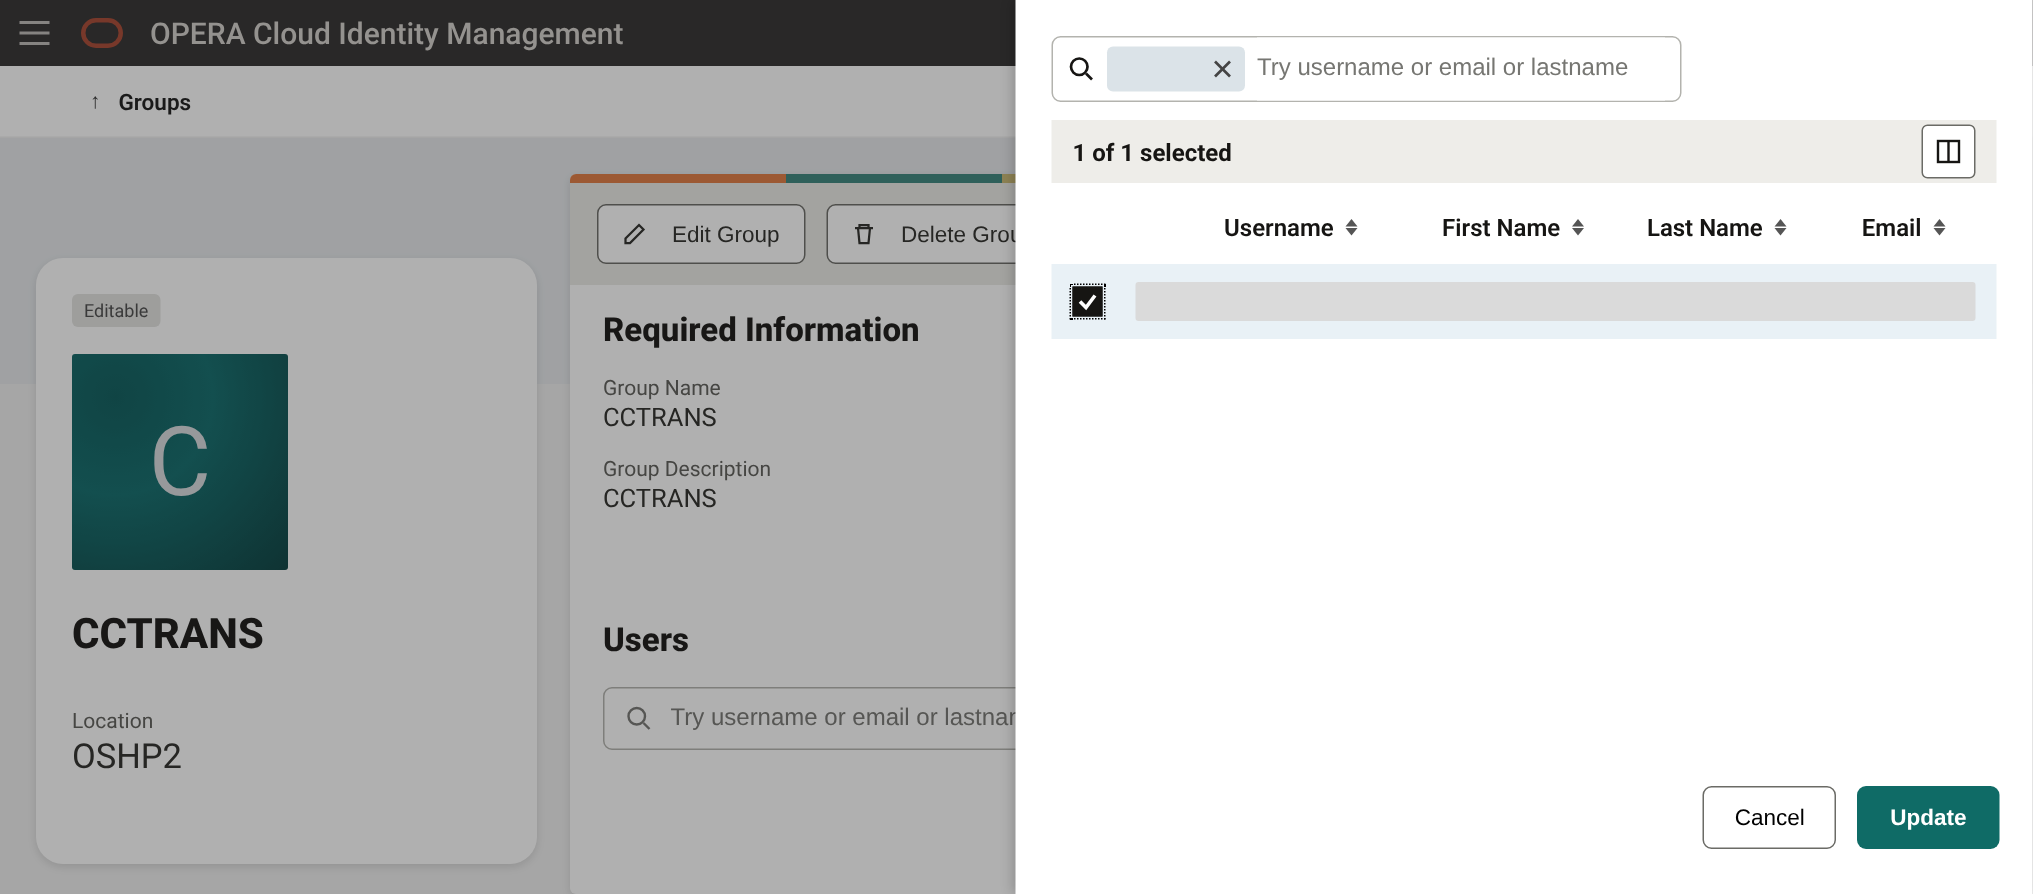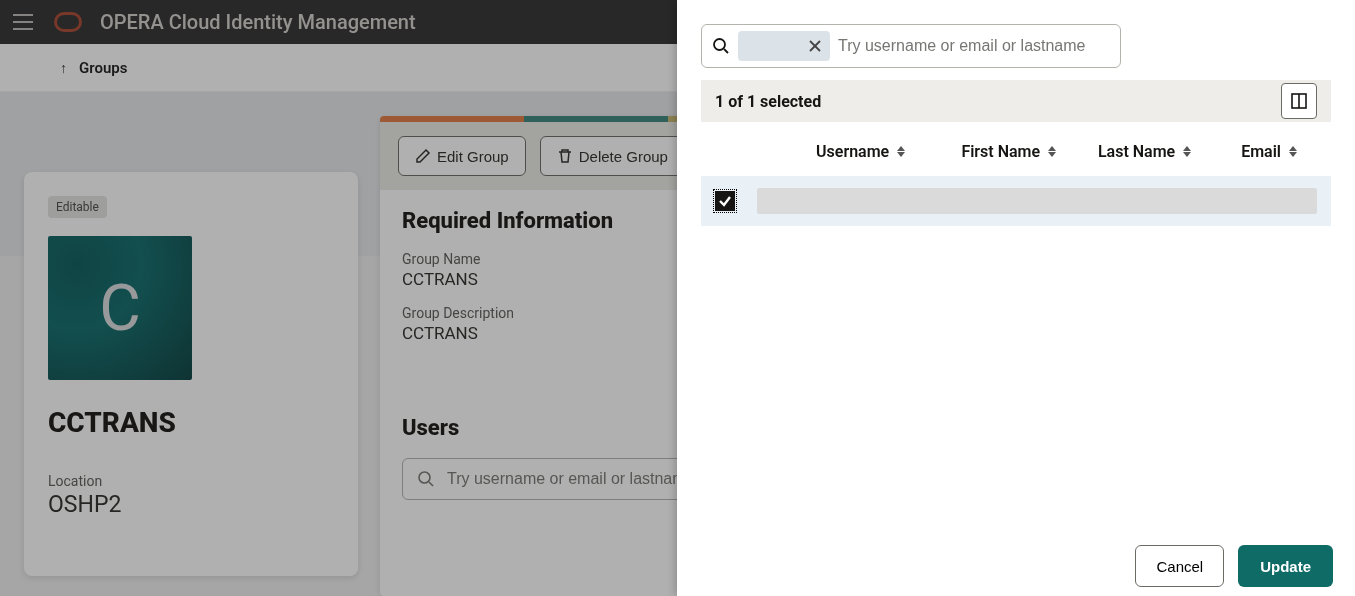--- a/index.html
+++ b/index.html
@@ -14,33 +14,33 @@
   
   
   .breadcrumb-row { height:48px; display:flex; align-items:center; padding-left:60px; gap:12px; background:#fff; border-bottom:1px solid #eee;}
   .breadcrumb-row .up-arrow { font-size:14px; color:#333; }
   .breadcrumb-row .crumb { font-size:15px; font-weight:600; color:#1a1a1a; }
   
   
   .band { position:absolute; left:0; top:92px; width:100%; height:164px; background:#e6e9ec; z-index:0;}
   
   
-  .card { position:absolute; left:24px; top:172px; width:334px; height:404px; background:#fff; border-radius:8px; box-shadow:0 2px 6px rgba(0,0,0,.12); padding:24px; z-index:2;}
+  .card { position:absolute; left:24px; top:172px; width:334px; height:404px; background:#fff; border-radius:18px; box-shadow:0 2px 6px rgba(0,0,0,.12); padding:24px; z-index:2;}
   .badge-editable { display:inline-block; background:#e3e3e1; color:#4b4b4b; font-size:12px; padding:4px 8px; border-radius:4px; margin-bottom:18px;}
   .card-img { width:144px; height:144px; background: radial-gradient(circle at 20% 20%, #0a5a5a 0%, #0e6a6a 40%, #083f3f 100%); display:flex; align-items:center; justify-content:center; border-radius:2px;}
   .card-img span { font-size:64px; color:#d9dcdf; font-weight:400;}
   .card-title { font-size:28px; font-weight:800; margin-top:26px; color:#161513;}
   .card-loc-label { margin-top:34px; font-size:14px; color:#5c5c58;}
   .card-loc-val { font-size:23px; color:#2c2c28; margin-top:2px;}
   
   
   .detail-panel { position:absolute; left:380px; top:116px; width:720px; height:480px; background:#fff; border-radius:4px; box-shadow:0 2px 6px rgba(0,0,0,.12); z-index:2; overflow:hidden;}
   .detail-accent { height:6px; background: linear-gradient(90deg,#e07a3f 0%, #e07a3f 20%, #3a857c 20%, #3a857c 40%, #c9b870 40%, #c9b870 60%, #9fbf9f 60%, #9fbf9f 80%, #6793b0 80%);}
   .detail-toolbar { background:#ebebe7; padding:14px 18px; display:flex; gap:14px;}
-  .tbtn { background:#fff; border:1px solid #6b6b66; border-radius:6px; height:40px; padding:0 16px; display:flex; align-items:center; gap:6px; font-size:15px; color:#2c2c28; cursor:pointer;}
+  .tbtn { background:#fff; border:1px solid #6b6b66; border-radius:6px; height:40px; padding:0 16px; display:flex; align-items:center; gap:17px; font-size:15px; color:#2c2c28; cursor:pointer;}
   .tbtn svg { stroke:#2c2c28; }
   .detail-body { padding: 18px 22px 0 22px; }
   .sect-h { font-size:22px; font-weight:800; color:#161513; margin-bottom:18px;}
   .field-label { font-size:14px; color:#5c5c58; margin-top:16px;}
   .field-val { font-size:17px; color:#2c2c28; margin-top:2px;}
   .users-sect { margin-top:72px;}
   .search-bar { margin-top:14px; height:42px; border:1px solid #b3b3ae; border-radius:6px; display:flex; align-items:center; padding:0 14px; gap:12px; color:#767672;}
   .search-bar input { border:none; outline:none; flex:1; font-size:16px; height:100%; background:transparent;}
   .search-bar input::placeholder{ color:#767672;}
   
@@ -77,21 +77,21 @@
   .sorter { width:12px; height:16px; display:flex; flex-direction:column; justify-content:center; gap:1px;}
   .sorter span { width:0; height:0; border-left:4px solid transparent; border-right:4px solid transparent;}
   .sorter .up { border-bottom:5px solid #555;}
   .sorter .dn { border-top:5px solid #555;}
   
   .trow { background:#e9f1f6; margin:4px 24px 0 24px; height:50px; display:flex; align-items:center; padding:0 14px;}
   .chkbox { width:20px; height:20px; border:2px solid #161513; background:#161513; display:flex; align-items:center; justify-content:center; outline:1px dotted #000; outline-offset:1px;}
   .chkbox svg { stroke:#fff;}
   .row-redact { margin-left:22px; flex:1; height:26px; background:#dadada; border-radius:2px;}
   
-  .drawer-footer { margin-top:auto; padding:14px 22px 9px; display:flex; justify-content:flex-end; gap:14px;}
+  .drawer-footer { margin-top:auto; padding:14px 22px 30px; display:flex; justify-content:flex-end; gap:14px;}
   .btn-cancel { background:#fff; border:1px solid #6b6b66; border-radius:6px; height:42px; padding:0 20px; font-size:15px; cursor:pointer;}
   .btn-update { background:#0f6b66; color:#fff; border:none; border-radius:6px; height:42px; padding:0 22px; font-size:15px; font-weight:600; cursor:pointer;}
 </style>
 </head>
 <body>
 
 <div class="header-bar">
   <div class="hamburger">
     <svg width="22" height="18" viewBox="0 0 22 18" fill="none" stroke-width="2">
         <line x1="1" y1="2" x2="21" y2="2"></line>

